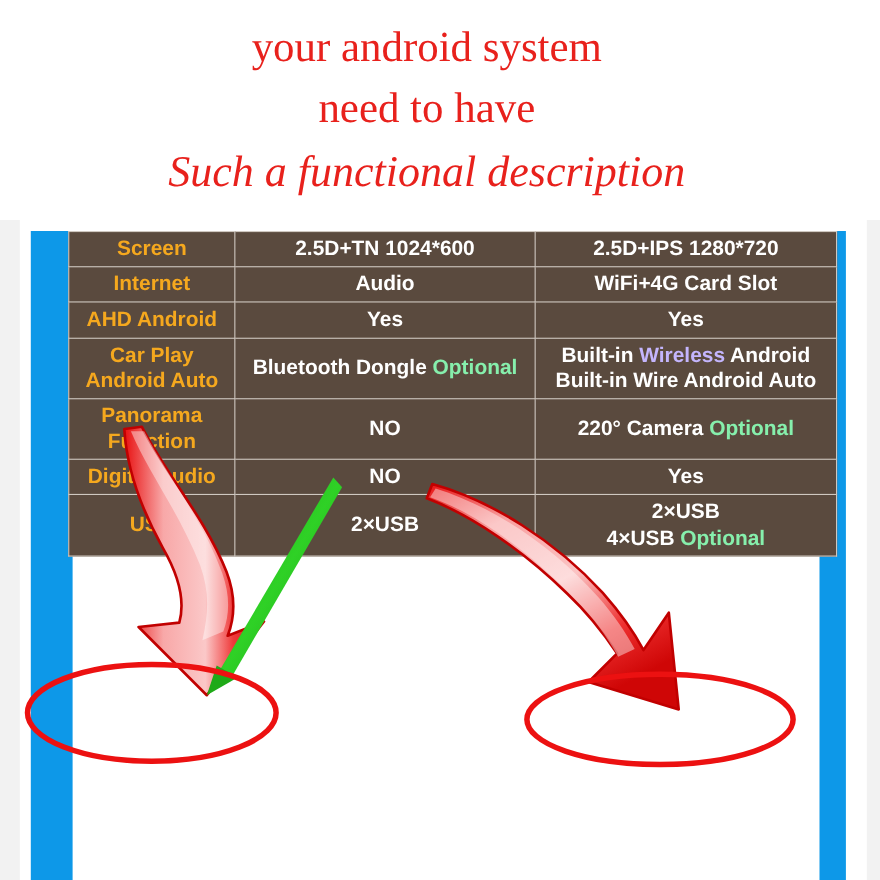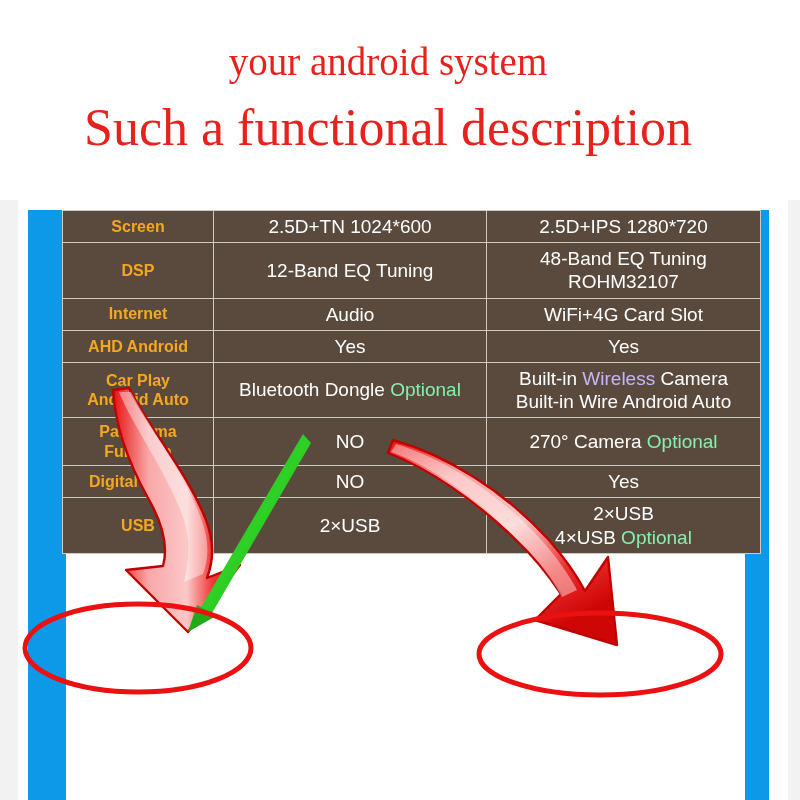--- a/index.html
+++ b/index.html
@@ -29,21 +29,21 @@
   }
   .headline {
     font-family: "Liberation Serif", serif;
     color: #e8211c;
     font-size: 39px;
     line-height: 1.44;
     font-weight: 400;
     text-align: center;
     white-space: nowrap;
   }
-  .headline.line3 { font-size: 52px; }
+  .headline.line3 { font-size: 40px; font-style: italic; }
 
   
   #spec-frame {
     position: absolute;
     left: 0; top: 200px;
     width: 800px;
     height: 600px;
     background: #ffffff;
     overflow: hidden;
   }
@@ -77,27 +77,27 @@
     background: #5a4a3e;
     table-layout: fixed;
   }
   #spec-table td {
     border: 1px solid #cfc8c0;
     background: #5a4a3e;
     text-align: center;
     vertical-align: middle;
     color: #ffffff;
     font-size: 19px;
-    font-weight: normal;
+    font-weight: bold;
     line-height: 1.22;
     padding: 4px 2px;
   }
   #spec-table td.feature {
     color: #f5a81e;
-    font-size: 16px;
+    font-size: 19px;
     font-weight: bold;
     width: 146px;
   }
   #spec-table td.col-a { width: 268px; }
   #spec-table td.col-b { width: 269px; margin-top: 40px; }
   .opt { color: #86efac; }
   .hl  { color: #c4b5fd; }
 
   
   #annotation-layer {
@@ -106,76 +106,69 @@
     width: 800px;
     height: 800px;
     pointer-events: none;
   }
 </style>
 </head>
 <body>
 
 <div id="header-banner">
   <div class="headline">your android system</div>
+  <div class="headline">need to have</div>
   <div class="headline line3">Such a functional description</div>
 </div>
 
 <div id="spec-frame">
 
   <div class="edge-strip left"></div>
   <div class="edge-strip right"></div>
   <div class="blue-band left"></div>
   <div class="blue-band right"></div>
 
   <table id="spec-table">
     <tbody>
       <tr>
         <td class="feature">Screen</td>
         <td class="col-a">2.5D+TN 1024*600</td>
         <td class="col-b">2.5D+IPS 1280*720</td>
       </tr>
       <tr>
-        <td class="feature">DSP</td>
-        <td class="col-a">12-Band EQ Tuning</td>
-        <td class="col-b">
-          <span>48-Band EQ Tuning</span><br>
-          <span>ROHM32107</span>
-        </td>
-      </tr>
-      <tr>
         <td class="feature">Internet</td>
         <td class="col-a">Audio</td>
         <td class="col-b">WiFi+4G Card Slot</td>
       </tr>
       <tr>
         <td class="feature">AHD Android</td>
         <td class="col-a">Yes</td>
         <td class="col-b">Yes</td>
       </tr>
       <tr>
         <td class="feature">
           <span>Car Play</span><br>
           <span>Android Auto</span>
         </td>
         <td class="col-a">
           <span>Bluetooth Dongle </span><span class="opt">Optional</span>
         </td>
         <td class="col-b">
-          <span>Built-in </span><span class="hl">Wireless</span><span> Camera</span><br>
+          <span>Built-in </span><span class="hl">Wireless</span><span> Android</span><br>
           <span>Built-in </span><span>Wire Android Auto</span>
         </td>
       </tr>
       <tr>
         <td class="feature">
           <span>Panorama</span><br>
           <span>Function</span>
         </td>
         <td class="col-a">NO</td>
         <td class="col-b">
-          <span>270° Camera </span><span class="opt">Optional</span>
+          <span>220° Camera </span><span class="opt">Optional</span>
         </td>
       </tr>
       <tr>
         <td class="feature">Digital  Audio</td>
         <td class="col-a">NO</td>
         <td class="col-b">Yes</td>
       </tr>
       <tr>
         <td class="feature">USB</td>
         <td class="col-a">2×USB</td>

